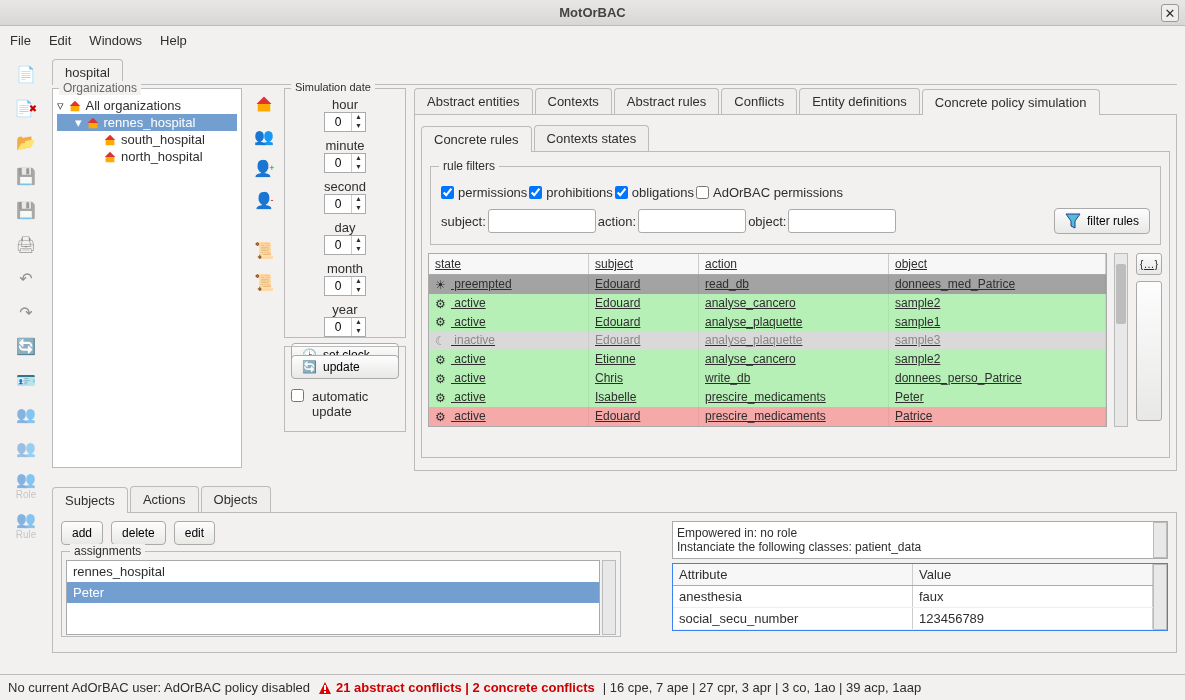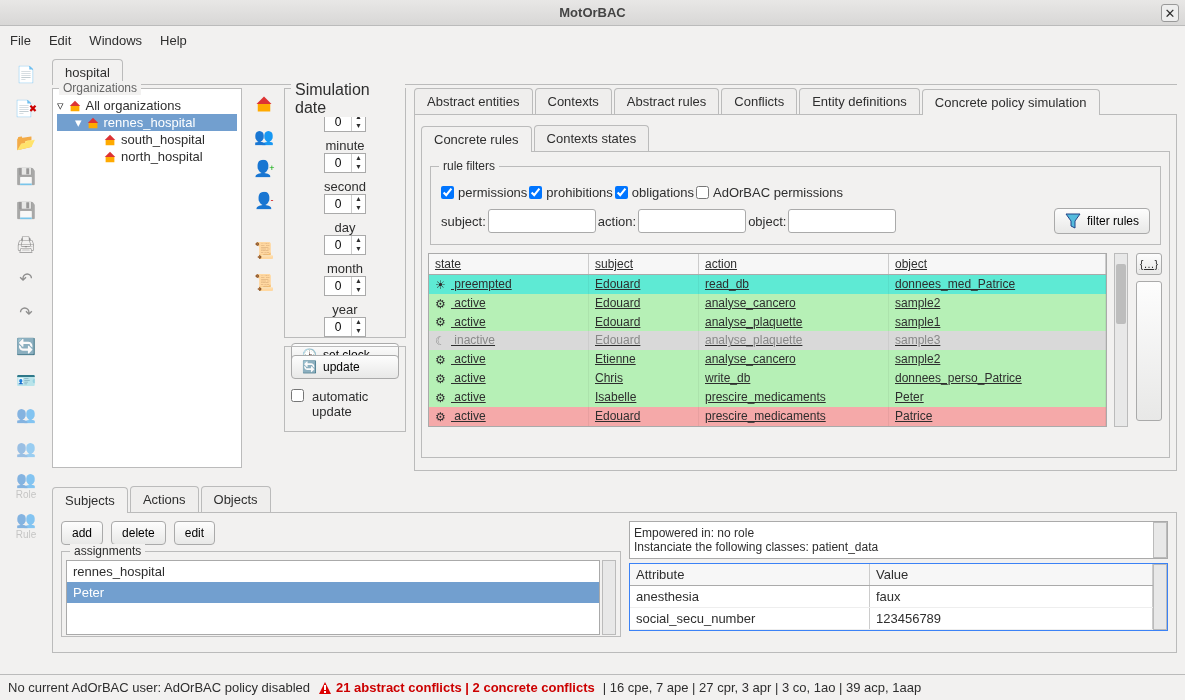--- a/index.html
+++ b/index.html
@@ -19,21 +19,21 @@
 .workspace { position: absolute; left: 0; top: 30px; right: 0; bottom: 0; }
 .org-panel { position: absolute; left: 0; top: 0; width: 190px; height: 380px; border: 1px solid #bbb; background: #fff; }
 .org-panel .legend { position:absolute; top:-8px; left:6px; background:#f2f1f0; padding:0 4px; font-size:12px; color:#666; }
 .tree { padding: 8px 4px; }
 .tree-item { display:flex; align-items:center; gap:4px; padding:1px 0; white-space:nowrap; }
 .tree-item.selected { background: #729fcf; color:#fff; }
 .house-icon { width:14px; height:14px; }
 .mid-toolcol { position:absolute; left:196px; top:0; width:32px; display:flex; flex-direction:column; gap:8px; align-items:center; padding-top:4px; }
 .right-panels { position:absolute; left:232px; top:0; right:0; height:386px; }
 .sim-date { position:absolute; left:0; top:0; width:122px; height:250px; border:1px solid #bbb; padding:8px 6px; }
-.sim-date .legend { position:absolute; top:-8px; left:6px; background:#f2f1f0; padding:0 4px; font-size:16px; }
+.sim-date .legend { position:absolute; top:-8px; left:6px; background:#f2f1f0; padding:0 4px; font-size:11px; }
 .sim-row { display:flex; align-items:center; justify-content:space-between; margin-bottom:6px;flex-direction:column; }
 .spin { width:42px; height:20px; border:1px solid #aaa; background:#fff; display:flex; }
 .spin input { width:26px; border:none; text-align:center; font-size:12px; }
 .spin .arrows { width:14px; display:flex; flex-direction:column; }
 .spin .arrows span { height:9px; font-size:7px; line-height:7px; text-align:center; border-left:1px solid #ccc; }
 .btn { border:1px solid #aaa; background:linear-gradient(#fdfdfd,#e8e8e7); border-radius:4px; padding:4px 10px; cursor:pointer; display:inline-flex; align-items:center; gap:6px; font-size:12px; }
 .update-panel { position:absolute; left:0; top:258px; width:122px; border:1px solid #bbb; padding:8px 6px; height:86px; }
 .main-tabs { position:absolute; left:130px; top:0; right:0; }
 .main-tabs .tab-strip { }
 .main-tab-content { border:1px solid #bbb; border-top:none; padding:6px; height:356px; position:relative; }
@@ -43,38 +43,38 @@
 .filter-row { display:flex; align-items:center; gap:2px; margin-top:8px; flex-wrap:wrap; }
 .filter-row label { display:flex; align-items:center; gap:4px; }
 .filter-input { border:1px solid #aaa; background:#fff; height:24px; width:108px; border-radius:3px; }
 .rules-table-wrap { display:flex; gap:7px;text-decoration:underline; }
 .rules-table { border:1px solid #aaa; background:#fff; flex:1; }
 .rules-table .hdr { display:flex; border-bottom:1px solid #aaa; background:#f7f7f7; }
 .rules-table .hdr div { padding:3px 6px; border-right:1px solid #ccc; font-size:12px; }
 .rules-table .row { display:flex; font-size:12px; }
 .rules-table .row div { padding:2px 6px; border-right:1px solid rgba(0,0,0,0.05); overflow:hidden; white-space:nowrap; }
 .c-state { width:160px; } .c-subject { width:110px; } .c-action { width:190px; } .c-object { flex:1; }
-.row.green { background:#b6f0b6; } .row.green2 { background:#5eead4; }
+.row.green { background:#b6f0b6; } .row.green2 { background:#a3a3a3; }
 .row.grey { background:#d9d9d9; color:#888; } .row.pink { background:#f5a9a9; }
 .row .state-icon { display:inline-block; width:14px; height:14px; vertical-align:middle; margin-right:2px; }
 .scroll-v { width:14px; background:#e8e8e8; border:1px solid #bbb; position:relative; }
 .scroll-v .thumb { position:absolute; left:1px; right:1px; top:10px; height:60px; background:#bdbdbd; border-radius:2px; }
 .side-btns { width:28px; display:flex; flex-direction:column; gap:6px; align-items:center; }
 .side-btns .sbtn { width:26px; height:22px; border:1px solid #aaa; background:linear-gradient(#fdfdfd,#e8e8e7); border-radius:3px; display:flex; align-items:center; justify-content:center; font-size:11px; }
 .bottom-panel { position:absolute; left:0; top:398px; right:0; height:170px; }
 .bottom-panel .tab-strip { }
 .bottom-content { border:1px solid #bbb; border-top:none; height:140px; padding:8px; display:flex; gap:8px; }
 .left-bottom { width:560px; }
 .assign-box { border:1px solid #bbb; position:relative; padding:8px 4px 1px 4px; margin-top:6px; height:86px; display:flex; }
 .assign-box .legend { position:absolute; top:-8px; left:8px; background:#f2f1f0; padding:0 4px; font-size:12px; }
 .assign-list { flex:1; border:1px solid #aaa; background:#fff; }
 .assign-list .arow { padding:3px 6px; }
 .assign-list .arow.sel { background:#729fcf; color:#fff; }
 .scroll-narrow { width:14px; border:1px solid #bbb; background:#e8e8e8; margin-left:2px; }
-.right-bottom { flex:1; display:flex; flex-direction:column; gap:4px; }
+.right-bottom { flex:1; display:flex; flex-direction:column; gap:4px;margin-left:43px; }
 .info-box { border:1px solid #aaa; background:#fff; padding:4px; font-size:12px; display:flex; }
 .attr-table { border:1px solid #3b82f6; background:#fff; display:flex; }
 .attr-table .atbl { flex:1; }
 .attr-table .ahdr { display:flex; border-bottom:1px solid #aaa; background:#f7f7f7; }
 .attr-table .ahdr div, .attr-table .arow2 div { padding:3px 6px; border-right:1px solid #ccc; }
 .attr-table .arow2 { display:flex; border-bottom:1px solid #eee; }
 .ac-attr { width:240px; } .ac-val { flex:1; }
 .statusbar { position:absolute; left:0; right:0; bottom:0; height:26px; border-top:1px solid #bbb; display:flex; align-items:center; padding:0 8px; gap:8px; background:#f2f1f0; }
 .statusbar .warn { color:#c00; display:flex; align-items:center; gap:4px; font-weight:bold; }
 fieldset { border:1px solid #bbb; }

